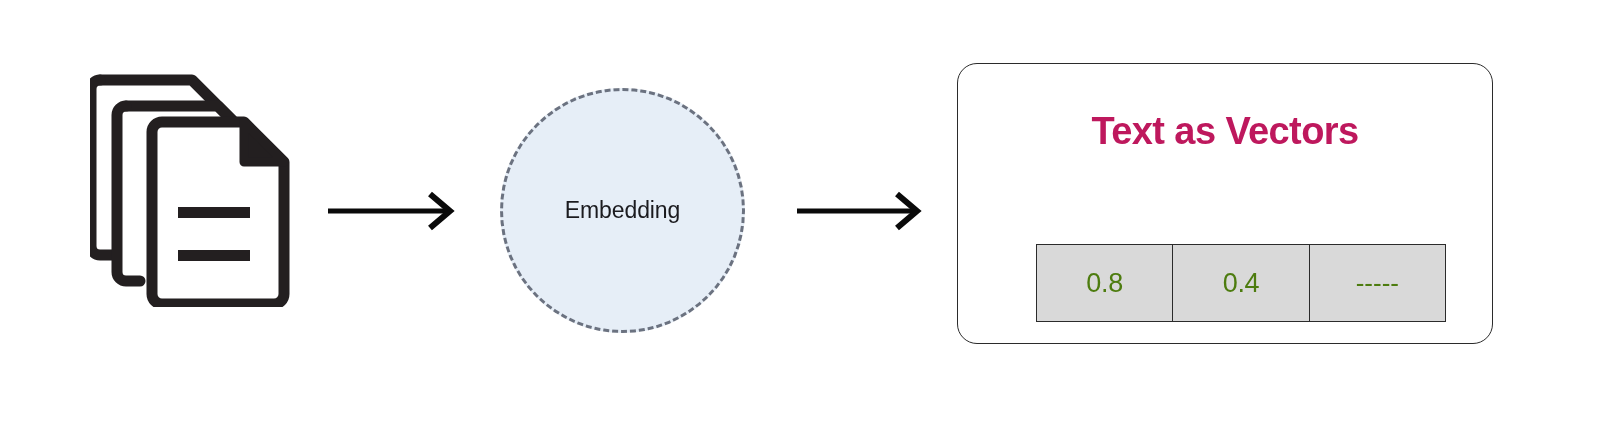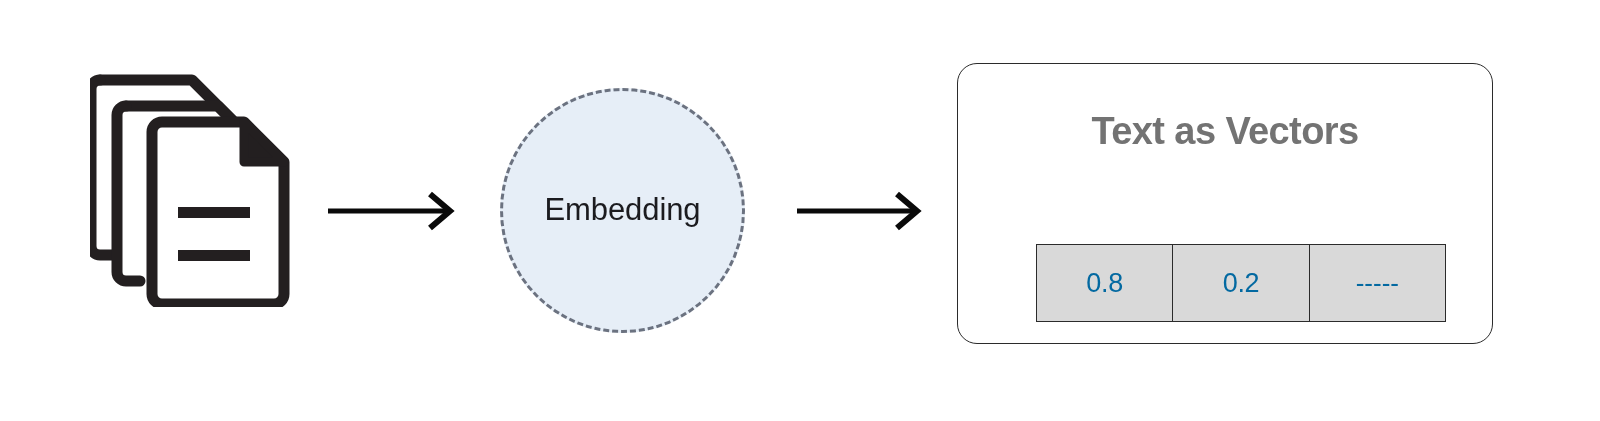--- a/index.html
+++ b/index.html
@@ -50,21 +50,21 @@
     border-radius: 50%;
     background: #e6eef7;
     border: 3px dashed #6b7280;
     box-sizing: border-box;
     display: flex;
     flex-direction: column;
     align-items: center;
     justify-content: center;
   }
   .model-line {
-    font-size: 31px;
+    font-size: 23px;
     line-height: 1.42;
     color: #1b1b1f;
     font-weight: 400;
     letter-spacing: -0.1px;
     text-align: center;
     white-space: nowrap;
   }
 
   
   .vectors-card {
@@ -79,42 +79,42 @@
     background: #ffffff;
   }
   .vectors-title {
     position: absolute;
     left: 0;
     right: 0;
     top: 46px;
     text-align: center;
     font-size: 38px;
     font-weight: 700;
-    color: #737373;
+    color: #be185d;
     letter-spacing: -0.6px;
     white-space: nowrap;
   }
   .vector-table {
     position: absolute;
     left: 78px;
     top: 180px;
     width: 410px;
     height: 78px;
     display: flex;
     box-sizing: border-box;
     border: 1.6px solid #2b2b2b;
     background: #d9d9d9;
   }
   .vector-cell {
     flex: 1 1 0;
     display: flex;
     align-items: center;
     justify-content: center;
     font-size: 27px;
-    color: #0369a1;
+    color: #4d7c0f;
     background: #d9d9d9;
     border-right: 1.6px solid #2b2b2b;
     box-sizing: border-box;
     letter-spacing: -0.3px;
   }
   .vector-cell:last-child { border-right: none; }
   .vector-cell.ellipsis {
     letter-spacing: 0px;
     font-size: 26px;
   }
@@ -157,18 +157,18 @@
     <svg width="128" height="42" viewBox="0 0 128 42" xmlns="http://www.w3.org/2000/svg">
       <line x1="2" y1="21" x2="118" y2="21" stroke="#0a0a0a" stroke-width="5"></line>
       <polyline points="102,4 122,21 102,38" fill="none" stroke="#0a0a0a" stroke-width="6" stroke-linecap="butt" stroke-linejoin="miter"></polyline>
     </svg>
   </div>
 
   <div class="vectors-card">
     <div class="vectors-title">Text as Vectors</div>
     <div class="vector-table">
       <div class="vector-cell">0.8</div>
-      <div class="vector-cell">0.2</div>
+      <div class="vector-cell">0.4</div>
       <div class="vector-cell ellipsis">-----</div>
     </div>
   </div>
 
 </div>
 
 </body></html>

